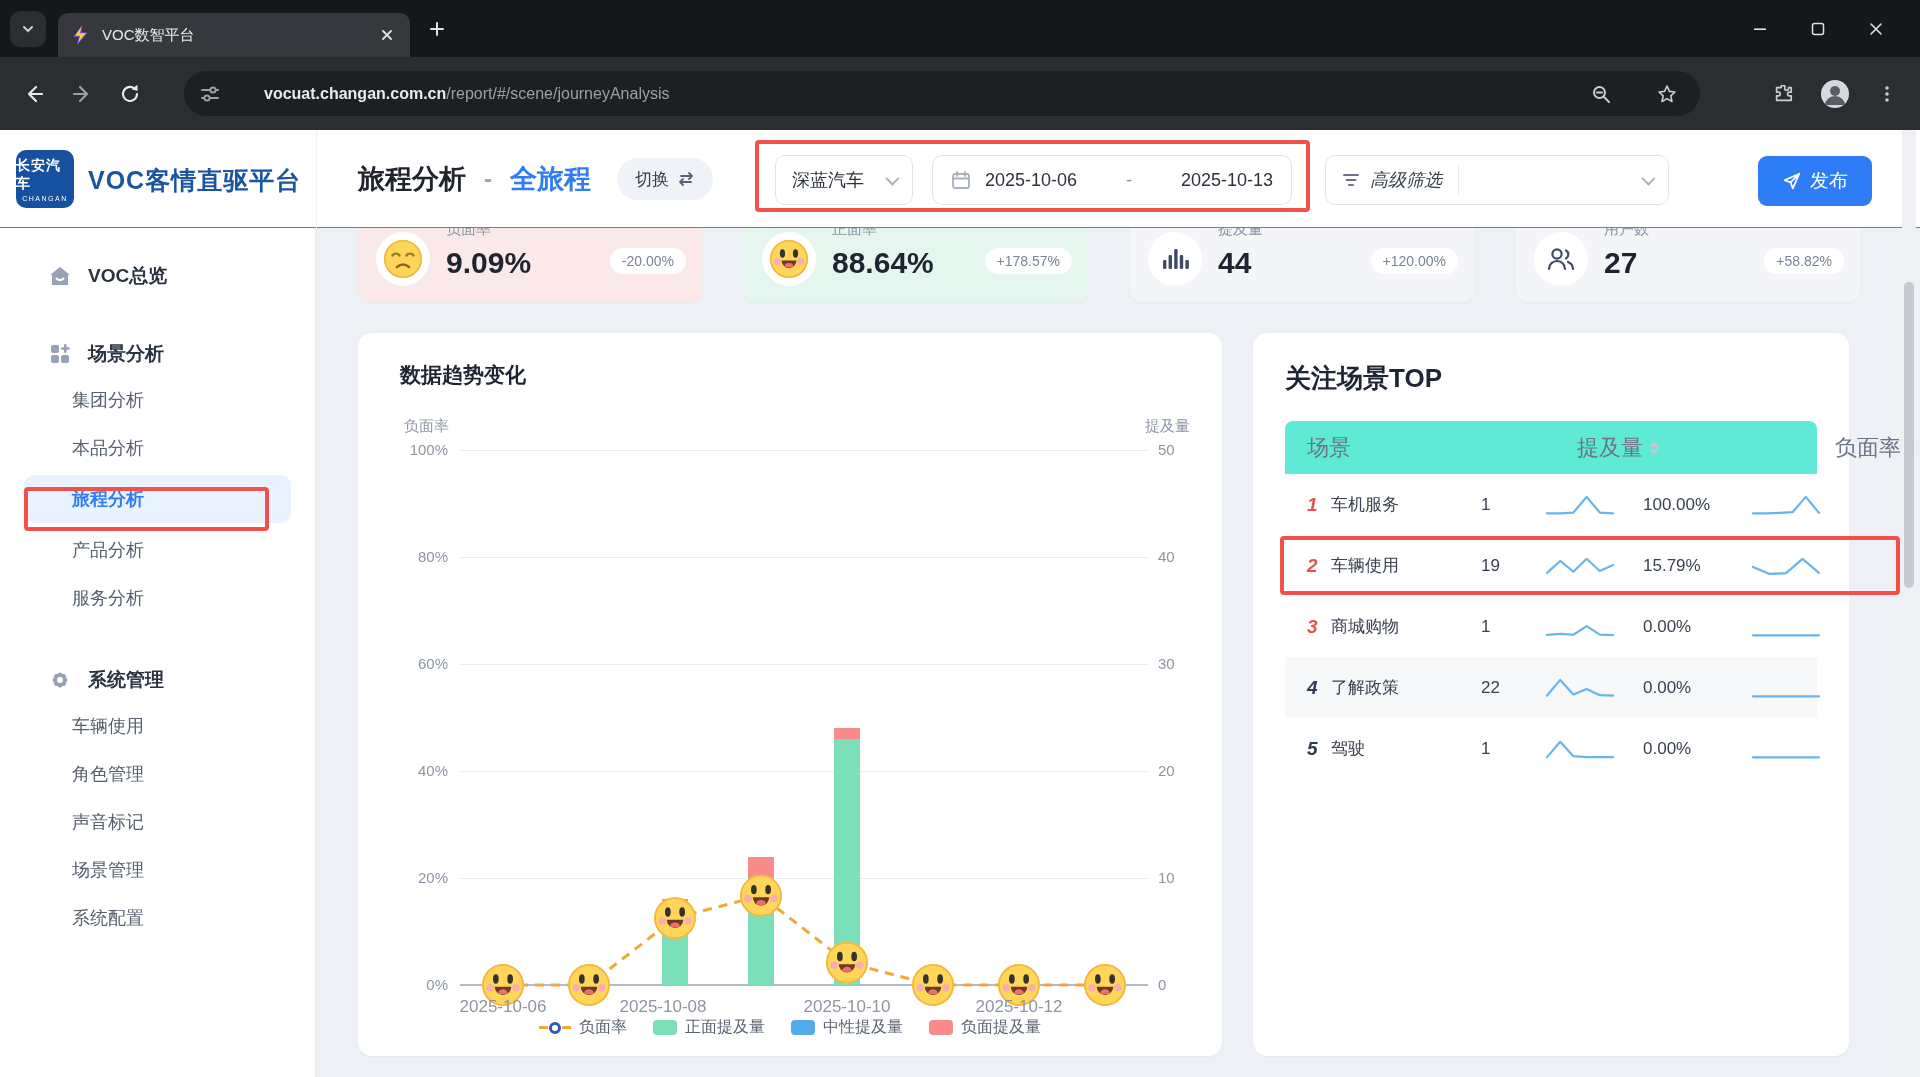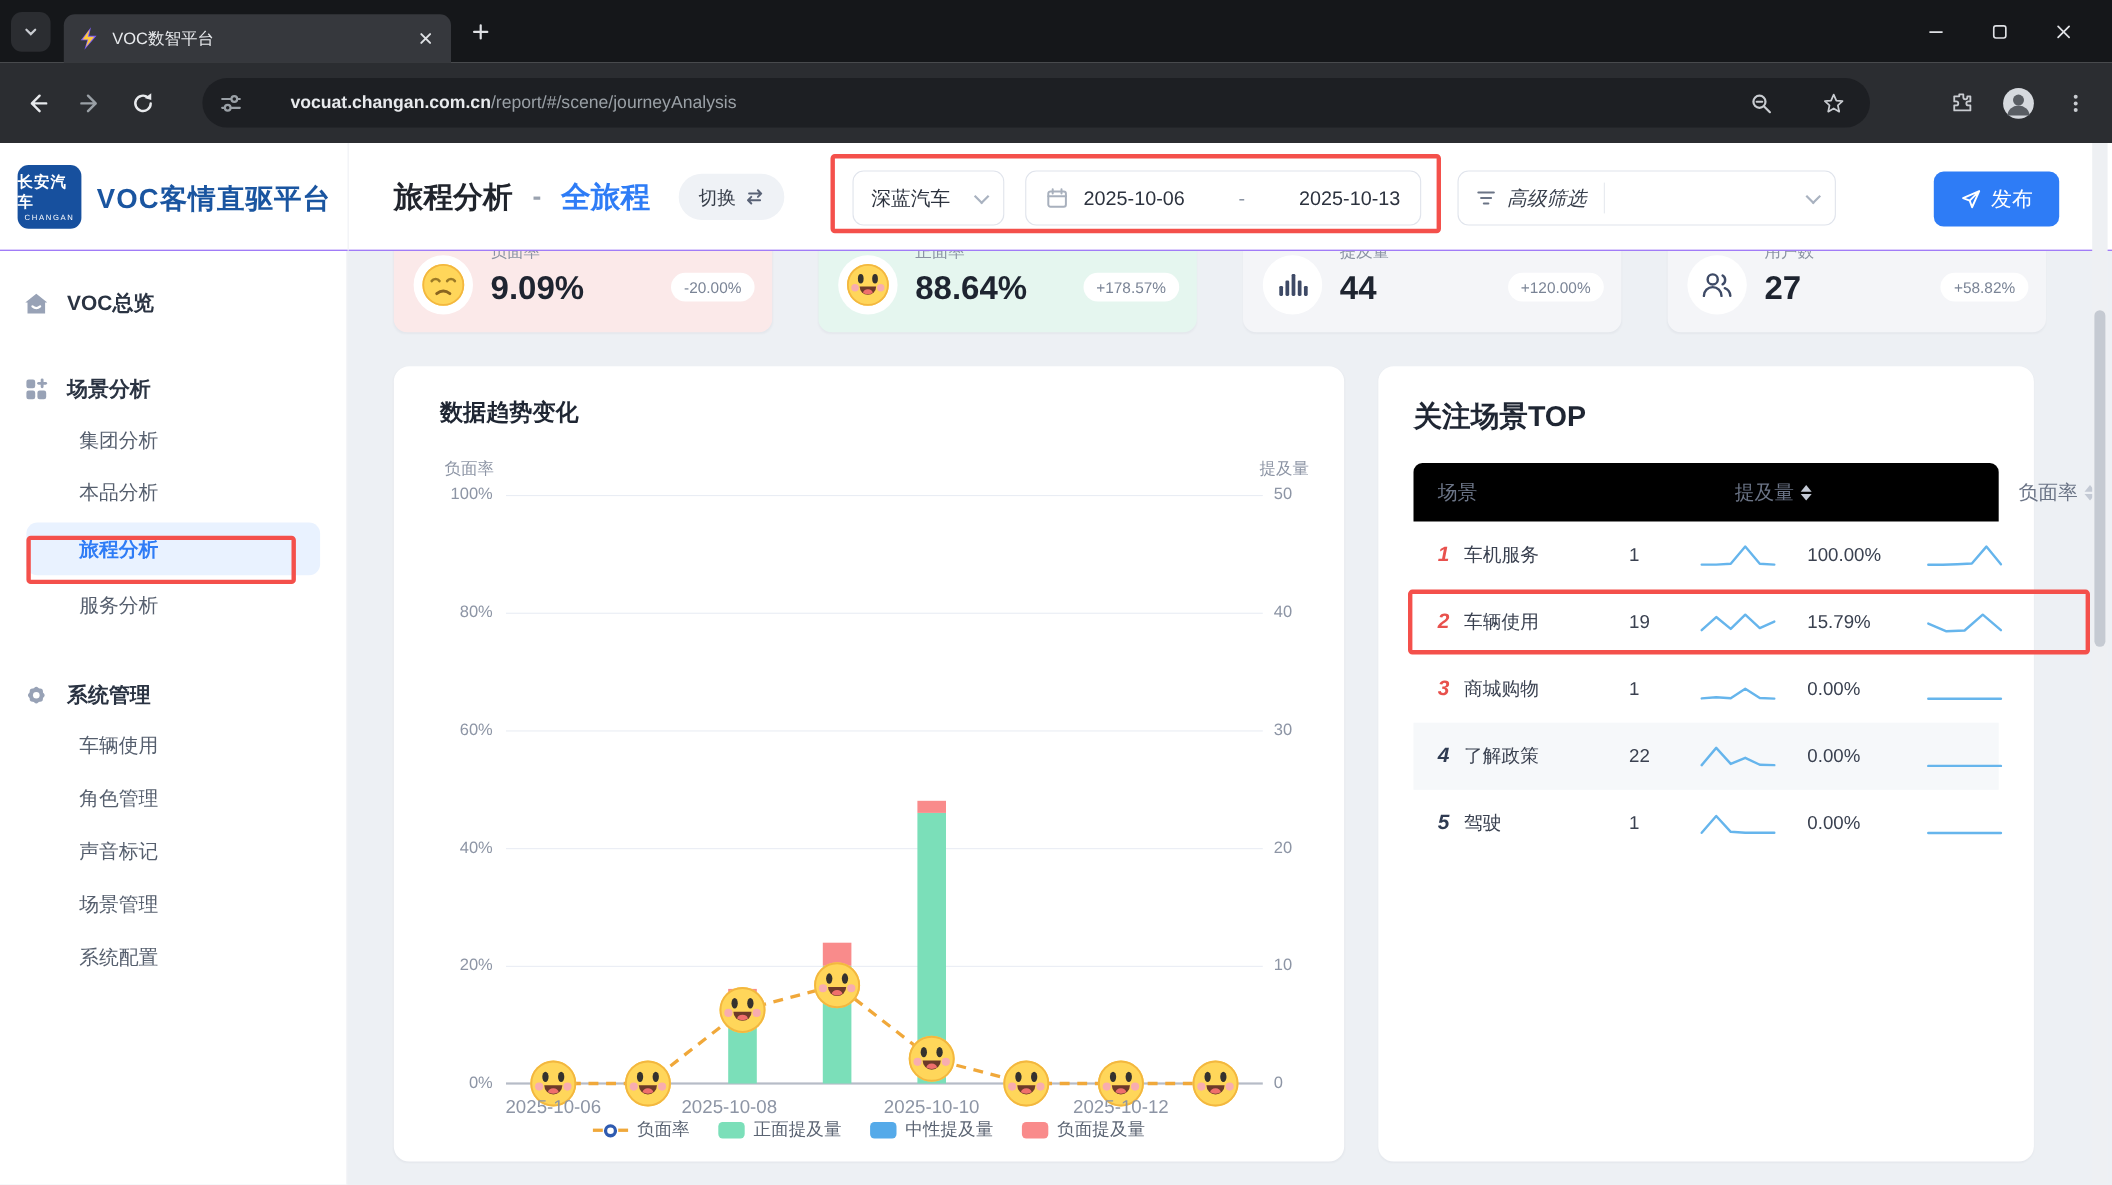--- a/index.html
+++ b/index.html
@@ -46,21 +46,21 @@
   .date-sep { color:#8a93a3; flex:1; text-align:center; }
   .adv-filter { left:1325px; width:344px; padding:0 16px; }
   .adv-label { margin-left:10px; color:#39404d;font-style:italic; }
   .adv-div { width:1px; height:28px; background:#e6e9ef; margin-left:16px; }
   .adv-chev { margin-left:auto; }
   .chev { width:10px; height:10px; border-right:2px solid #a9b2c0; border-bottom:2px solid #a9b2c0; transform:rotate(45deg) translateY(-2px); }
   .publish-btn { position:absolute; left:1758px; top:26px; width:114px; height:50px; background:#2e7cf6; border:none; border-radius:9px; color:#fff; font-size:19px; display:flex; align-items:center; justify-content:center; gap:9px; font-family:inherit; }
 
   
   .sidebar { position:absolute; left:0; top:228px; width:316px; height:849px; background:#fff; border-right:1px solid #e9ecf1; padding-top:26px; z-index:4; }
-  .sb-group { height:44px; display:flex; align-items:center; gap:16px; padding-left:21px; font-size:19px; font-weight:bold; color:#2a3342; }
+  .sb-group { height:44px; display:flex; align-items:center; gap:16px; padding-left:48px; font-size:19px; font-weight:bold; color:#2a3342; }
   .sb-group.gap { margin-top:34px; }
   .sb-group.gap-lg { margin-top:36px; }
   .sb-item { height:48px; display:flex; align-items:center; padding-left:72px; font-size:18px; color:#565f6e; }
   .sb-item.active { position:relative; margin:3px 24px; height:48px; padding-left:48px; background:#e9f2ff; border-radius:10px; color:#2e7cf6; font-weight:bold; }
   .sb-ico { width:24px; height:24px; display:flex; align-items:center; justify-content:center; }
 
   
   .main { position:absolute; left:316px; top:228px; width:1604px; height:849px; overflow:hidden; padding-left:42px; }
   .cards { display:flex; gap:42px; margin-top:-14px; }
   .card { position:relative; width:344px; height:88px; border-radius:12px; padding:6px 18px; box-shadow:0 1px 2px rgba(20,30,50,.04); }
@@ -91,21 +91,21 @@
   .lg-item { display:flex; align-items:center; gap:8px; font-size:16px; color:#5a6372; }
   .lg-line { display:flex; align-items:center; }
   .lg-dash { width:9px; height:3px; background:#f0a83a; }
   .lg-ring { width:12px; height:12px; border:3px solid #2f5bb0; border-radius:50%; background:#fff; margin:0 1px; }
   .lg-sq { width:24px; height:15px; border-radius:4px; }
 
   .table-card { position:relative; width:596px; height:723px; background:#fff; border-radius:14px; box-shadow:0 1px 2px rgba(20,30,50,.04); overflow:visible; }
   .table-title { position:absolute; left:32px; top:28px; font-size:26px; font-weight:bold; color:#1f2633; }
   .top-table { position:absolute; left:32px; top:88px; width:532px; }
   .t-row { display:grid; grid-template-columns:24px 150px 62px 100px 106px 68px; align-items:center; padding-left:22px; height:61px; }
-  .t-head { height:53px; background:#000000; border-radius:8px 8px 0 0; font-size:18px; color:#6b7486;gap:48px; }
+  .t-head { height:53px; background:#5eead4; border-radius:8px 8px 0 0; font-size:22px; color:#6b7486;gap:48px; }
   .t-head .hcell { display:flex; align-items:center; gap:6px; }
   .sorter { display:flex; flex-direction:column; gap:2px; }
   .car-up { width:0; height:0; border-left:5px solid transparent; border-right:5px solid transparent; border-bottom:6px solid #c3c9d4; }
   .car-dn { width:0; height:0; border-left:5px solid transparent; border-right:5px solid transparent; border-top:6px solid #c3c9d4; }
   .t-row.striped { background:#f6f8fa; }
   .rank { font-size:19px; font-weight:bold; font-style:italic; }
   .rank.hot { color:#e8514d; } .rank.cold { color:#2f3b52; }
   .scene { font-size:17px; color:#3a4150; }
   .mcount, .nrate { font-size:17px; color:#3a4150; }
 
@@ -370,20 +370,23 @@
         <span>场景分析</span>
       </div>
       <div class="sb-item">
         <span>集团分析</span>
       </div>
       <div class="sb-item">
         <span>本品分析</span>
       </div>
       <div class="sb-item active">
         <span>旅程分析</span>
+      </div>
+      <div class="sb-item">
+        <span>产品分析</span>
       </div>
       <div class="sb-item">
         <span>服务分析</span>
       </div>
       <div class="sb-group gap-lg">
         <span class="sb-ico">
           <svg width="24" height="24">
             <use href="#sym-gear"></use>
           </svg>
         </span>

